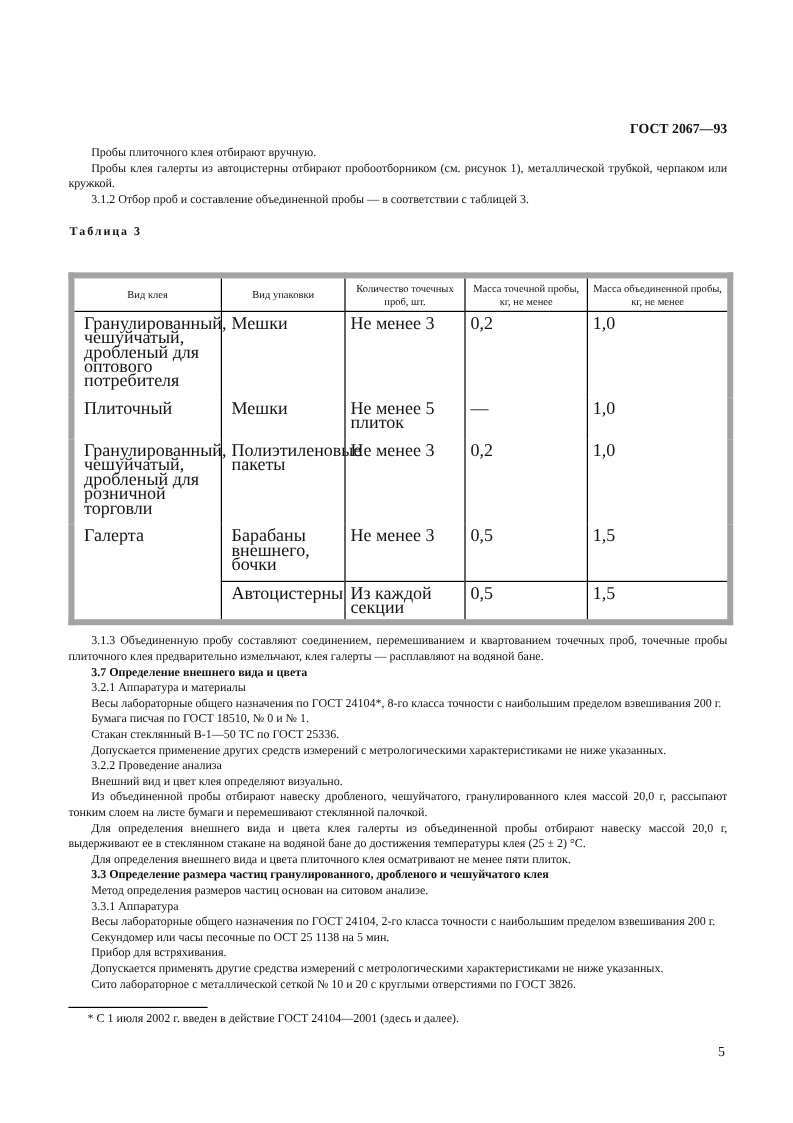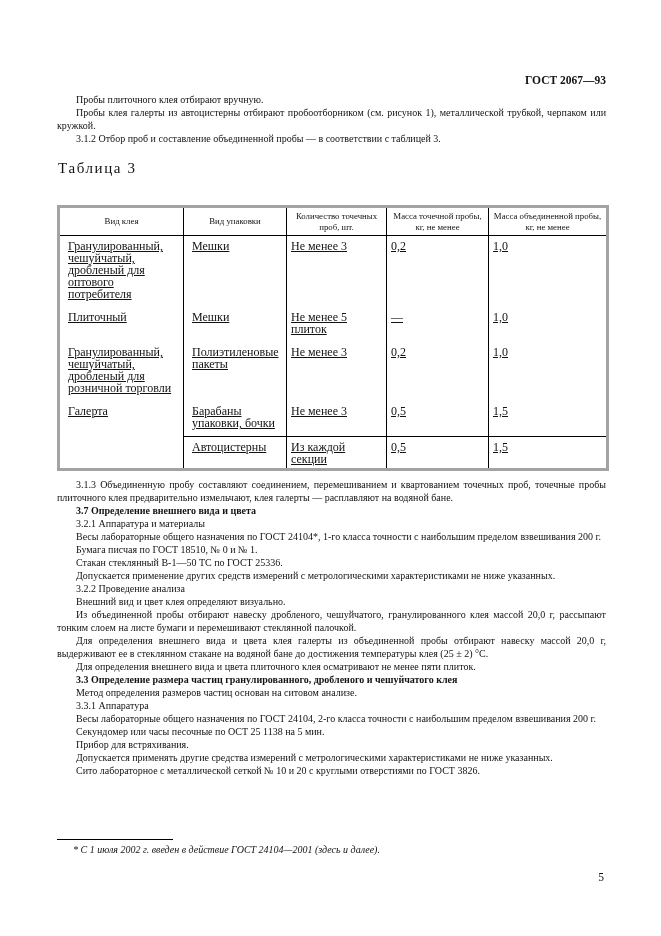--- a/index.html
+++ b/index.html
@@ -15,82 +15,82 @@
     position: absolute; inset: 0;
     padding: 74px 55px 0 57px;
     box-sizing: border-box;
   }
   .doc-header {
     text-align: right;
     font-weight: bold;
     font-size: 11.5px;
     line-height: 13px;
     margin-bottom: 6px;
+    margin-top: 28px;
   }
   .para {
     font-size: 10px;
     line-height: 13px;
     text-align: justify;
     text-indent: 19px;
     margin: 0;
   }
   .para.bold { font-weight: bold; }
   .table-label {
-    font-size: 15px;
+    font-size: 10px;
     letter-spacing: 1.6px;
     margin: 15px 0 5px 1px;
+    font-weight: bold;
   }
   table.t3 {
     width: 549px;
     border-collapse: collapse;
-    border: 3px solid #a3a3a3;
+    border: 5px solid #a3a3a3;
     table-layout: fixed;
     margin-bottom: 7px;
     margin-top: 28px;
   }
   table.t3 th, table.t3 td {
     border-left: 1px solid #000;
     border-right: 1px solid #000;
   }
   table.t3 thead th {
     border-bottom: 1px solid #000;
     font-weight: normal;
     font-size: 8.8px;
     line-height: 10.5px;
     text-align: center;
     vertical-align: middle;
     padding: 3px 2px;
   }
   table.t3 td {
-    font-size: 12px;
+    font-size: 15px;
     line-height: 12px;
     vertical-align: top;
     padding: 4px 3px 7px 4px;
-    text-decoration: underline;
   }
   table.t3 td.cl { text-align: left; padding-left: 8px; }
   table.t3 td.cc { text-align: left; }
   table.t3 td.sep { border-top: 1px solid #000; padding-bottom: 3px; }
   .content p { margin: 0; }
   .footnote-block {
     position: absolute;
     left: 57px; right: 55px;
     top: 839px;
   }
   .footnote-rule {
     width: 116px;
     border-top: 1px solid #000;
     margin-bottom: 4px;
   }
   .footnote {
     font-size: 10px;
     line-height: 12px;
     margin: 0;
     text-indent: 16px;
-    font-style: italic;
   }
   .page-number {
     position: absolute;
     right: 57px; top: 871px;
     font-size: 11.5px;
   }
 </style>
 </head>
 <body>
 
@@ -140,39 +140,39 @@
       </tr>
       <tr>
         <td class="cl">Гранулированный, чешуйчатый, дробленый для розничной торговли</td>
         <td class="cl">Полиэтиленовые пакеты</td>
         <td class="cc">Не менее 3</td>
         <td class="cc">0,2</td>
         <td class="cc">1,0</td>
       </tr>
       <tr>
         <td class="cl" rowspan="2">Галерта</td>
-        <td class="cl">Барабаны упаковки, бочки</td>
+        <td class="cl">Барабаны внешнего, бочки</td>
         <td class="cc">Не менее 3</td>
         <td class="cc">0,5</td>
         <td class="cc">1,5</td>
       </tr>
       <tr>
         <td class="cl sep">Автоцистерны</td>
         <td class="cc sep">Из каждой секции</td>
         <td class="cc sep">0,5</td>
         <td class="cc sep">1,5</td>
       </tr>
     </tbody>
   </table>
 
   <div class="content">
     <p class="para">3.1.3 Объединенную пробу составляют соединением, перемешиванием и квартованием точечных проб, точечные пробы плиточного клея предварительно измельчают, клея галерты — расплавляют на водяной бане.</p>
     <p class="para bold">3.7 Определение внешнего вида и цвета</p>
     <p class="para">3.2.1 Аппаратура и материалы</p>
-    <p class="para">Весы лабораторные общего назначения по ГОСТ 24104*, 1-го класса точности с наибольшим пределом взвешивания 200 г.</p>
+    <p class="para">Весы лабораторные общего назначения по ГОСТ 24104*, 8-го класса точности с наибольшим пределом взвешивания 200 г.</p>
     <p class="para">Бумага писчая по ГОСТ 18510, № 0 и № 1.</p>
     <p class="para">Стакан стеклянный В-1—50 ТС по ГОСТ 25336.</p>
     <p class="para">Допускается применение других средств измерений с метрологическими характеристиками не ниже указанных.</p>
     <p class="para">3.2.2 Проведение анализа</p>
     <p class="para">Внешний вид и цвет клея определяют визуально.</p>
     <p class="para">Из объединенной пробы отбирают навеску дробленого, чешуйчатого, гранулированного клея массой 20,0 г, рассыпают тонким слоем на листе бумаги и перемешивают стеклянной палочкой.</p>
     <p class="para">Для определения внешнего вида и цвета клея галерты из объединенной пробы отбирают навеску массой 20,0 г, выдерживают ее в стеклянном стакане на водяной бане до достижения температуры клея (25 ± 2) °С.</p>
     <p class="para">Для определения внешнего вида и цвета плиточного клея осматривают не менее пяти плиток.</p>
     <p class="para bold">3.3 Определение размера частиц гранулированного, дробленого и чешуйчатого клея</p>
     <p class="para">Метод определения размеров частиц основан на ситовом анализе.</p>

